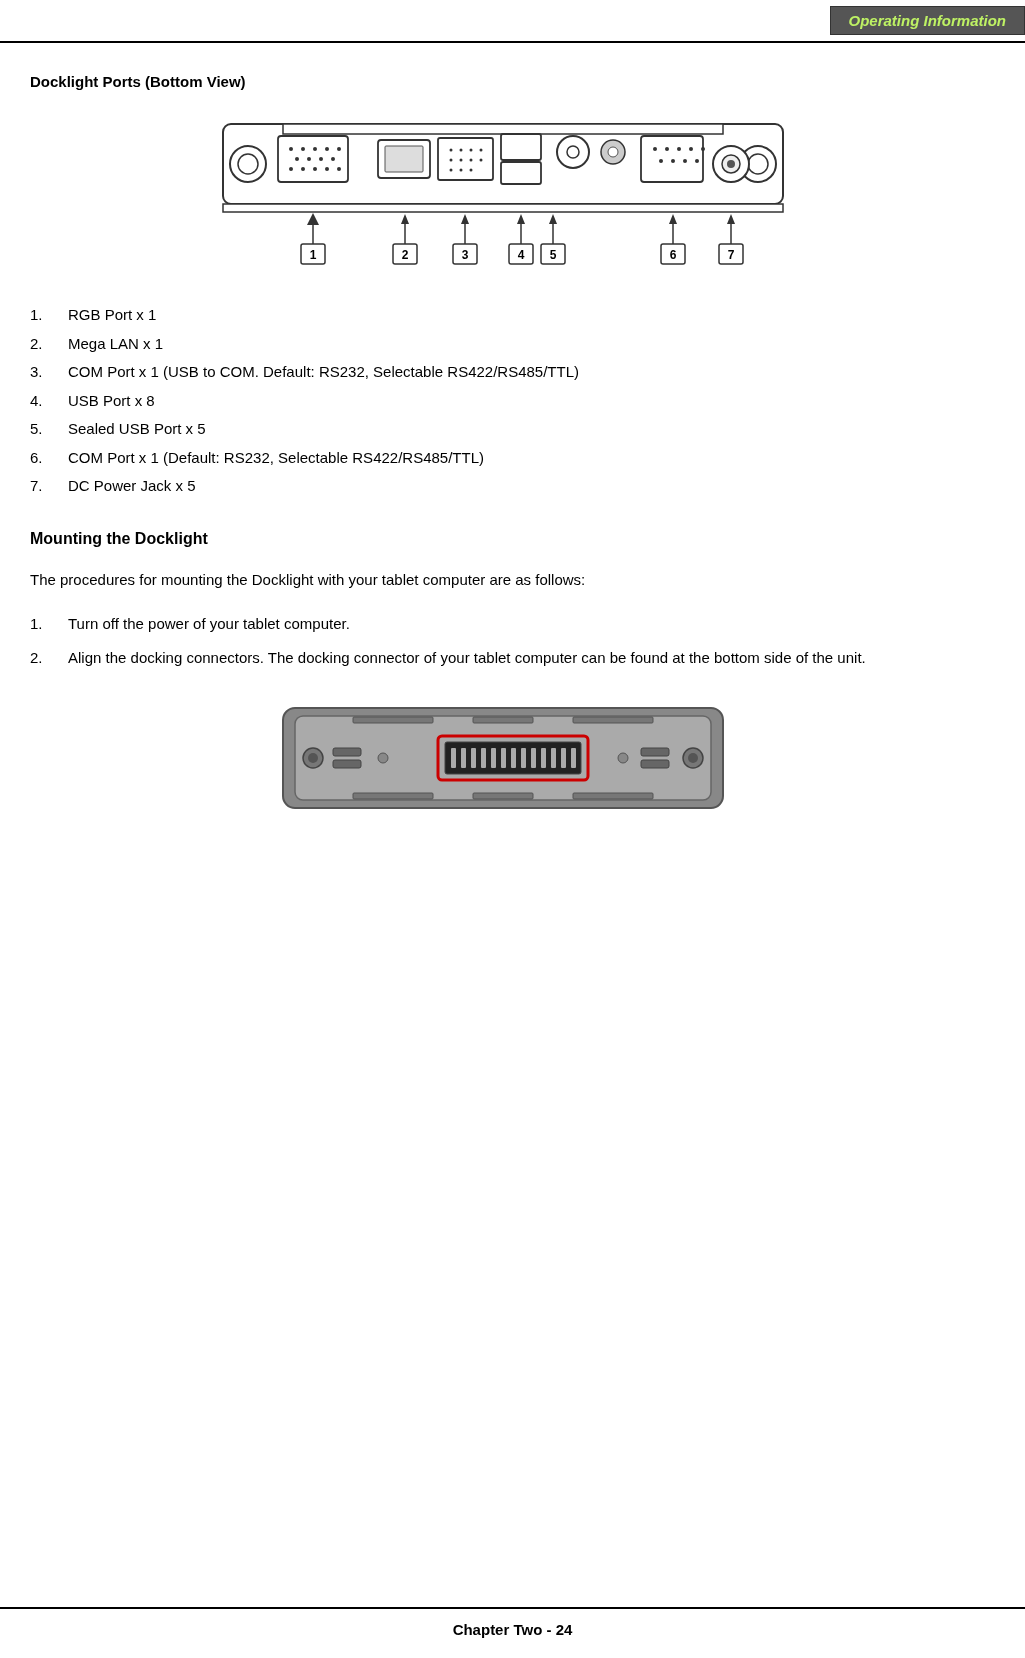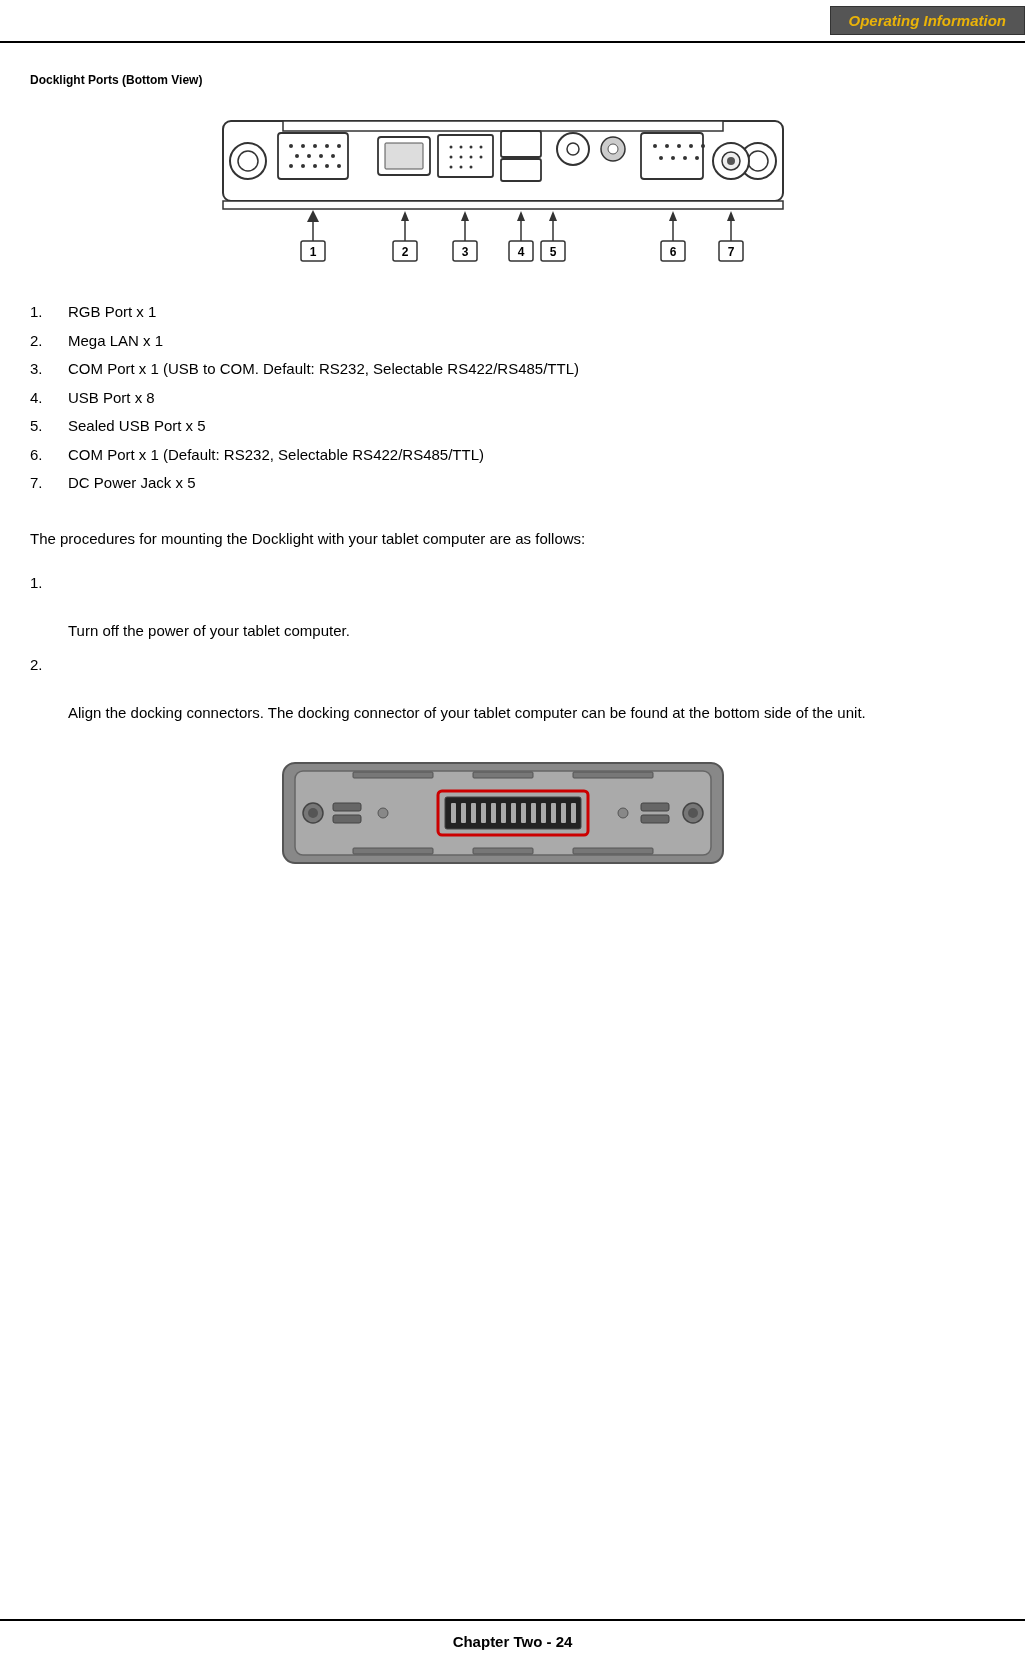--- a/index.html
+++ b/index.html
@@ -19,37 +19,37 @@
       display: flex;
       justify-content: flex-end;
       align-items: center;
       border-bottom: 2px solid #000;
       padding: 6px 0 6px 0;
       margin-bottom: 0;
     }
 
     .header-badge {
       background: #555;
-      color: #eab308;
+      color: #bef264;
       font-style: italic;
       font-weight: bold;
       font-size: 15px;
       padding: 5px 18px;
       border: 1.5px solid #333;
     }
 
     
     .page-content {
       padding: 30px 50px 60px 30px;
     }
 
     
     .section-title {
       font-weight: bold;
-      font-size: 12px;
+      font-size: 15px;
       margin-bottom: 24px;
     }
 
     
     .diagram-area {
       display: flex;
       justify-content: center;
       margin-bottom: 30px;
     }
 
@@ -105,35 +105,34 @@
       margin-bottom: 10px;
       line-height: 1.6;
     }
 
     .step-list .step-num {
       min-width: 38px;
     }
 
     .step-list .step-text {
       flex: 1;
-      margin-top: 48px;
     }
 
     
     .tablet-image-area {
       display: flex;
       justify-content: center;
       margin-top: 20px;
       margin-bottom: 40px;
     }
 
     
     .footer {
       position: absolute;
-      bottom: 8px;
+      bottom: 20px;
       left: 0;
       right: 0;
       text-align: center;
       font-weight: bold;
       font-size: 15px;
       border-top: 2px solid #000;
       padding-top: 12px;
     }
   </style>
 </head>
@@ -294,20 +293,21 @@
     <li>
       <span class="num">6.</span>
       <span class="desc">COM Port x 1 (Default: RS232, Selectable RS422/RS485/TTL)</span>
     </li>
     <li>
       <span class="num">7.</span>
       <span class="desc">DC Power Jack x 5</span>
     </li>
   </ul>
 
+  <div class="mounting-title">Mounting the Docklight</div>
 
   <div class="mounting-para">The procedures for mounting the Docklight with your tablet computer are as follows:</div>
 
   <ul class="step-list">
     <li>
       <span class="step-num">1.</span>
       <span class="step-text">Turn off the power of your tablet computer.</span>
     </li>
     <li>
       <span class="step-num">2.</span>

